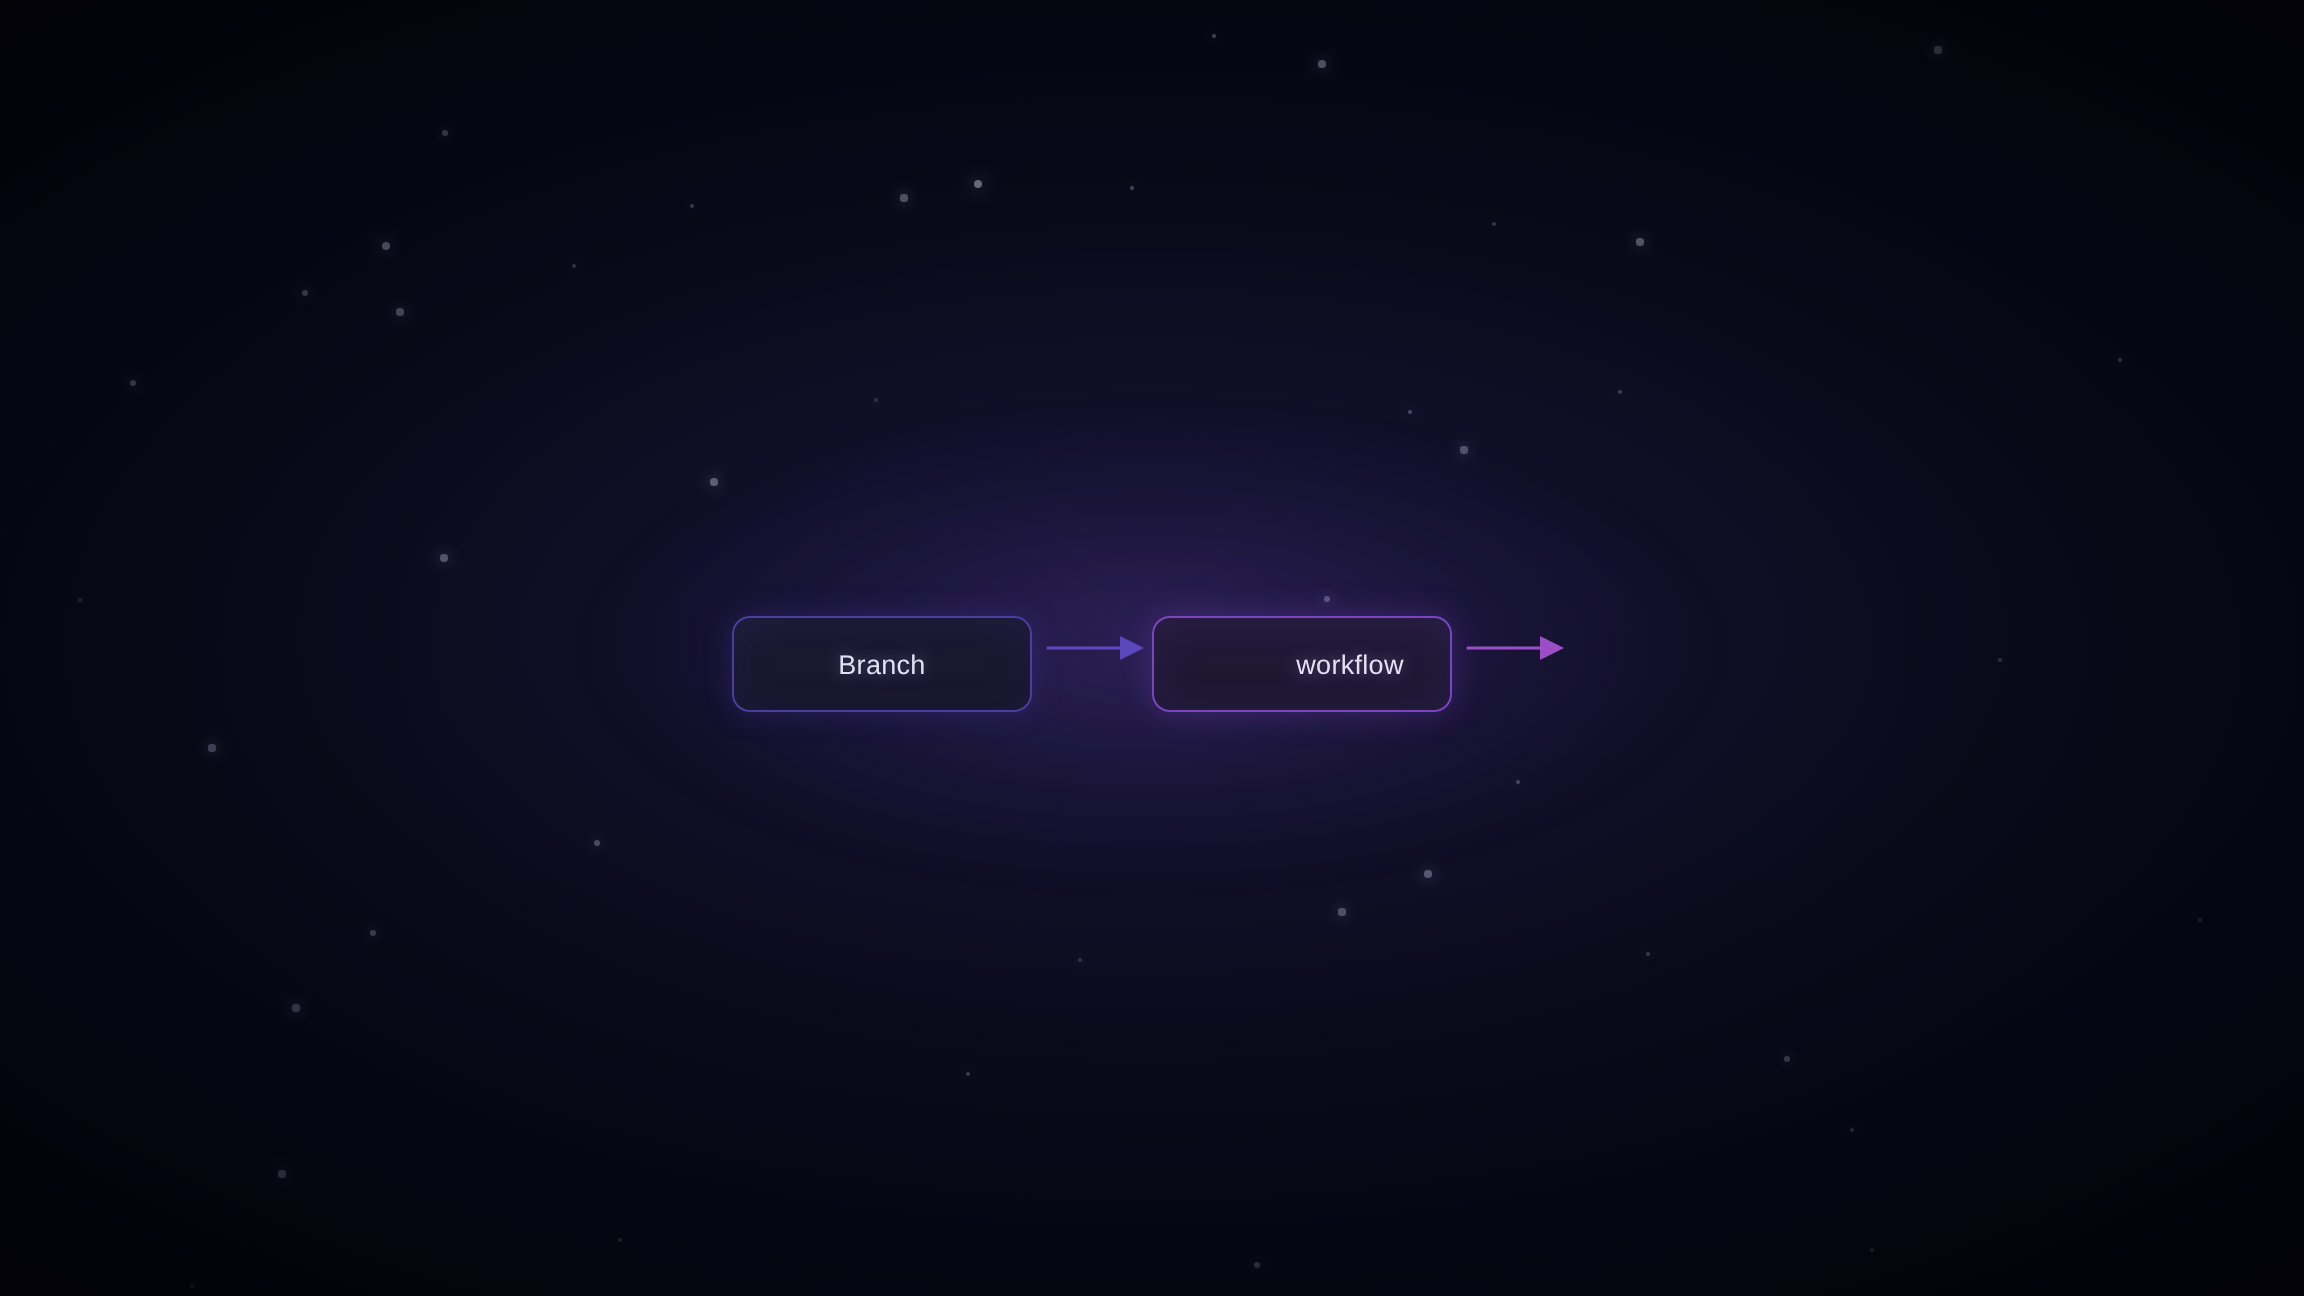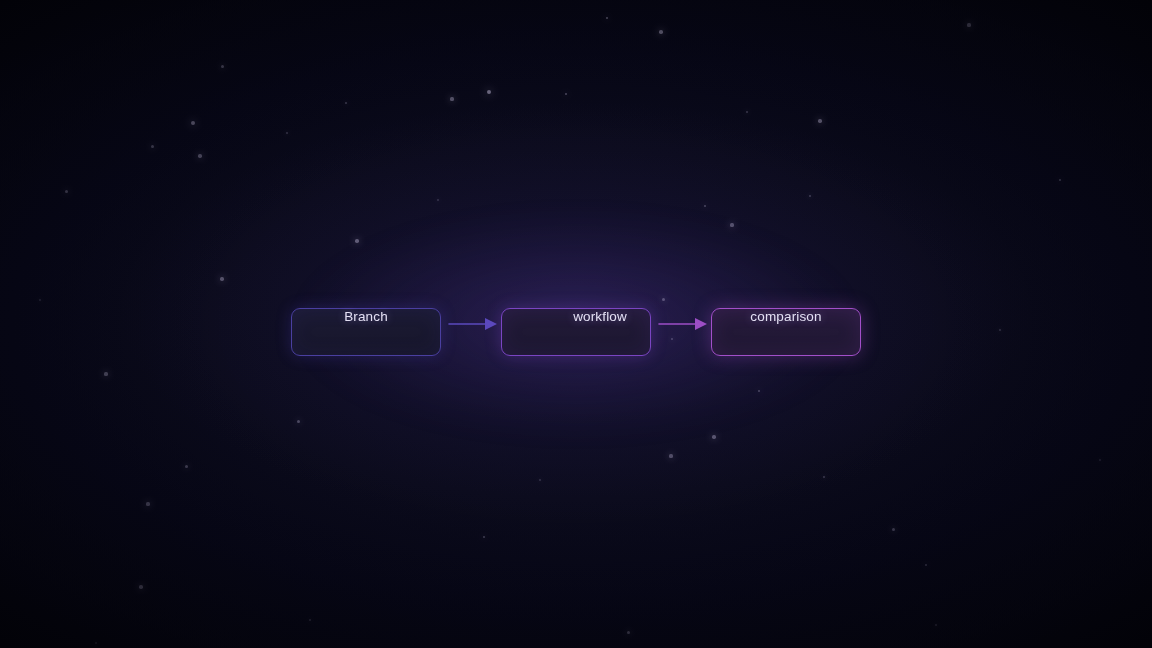--- a/index.html
+++ b/index.html
@@ -74,21 +74,21 @@
   }
 
   .node {
     position: relative;
     width: 150px;
     height: 48px;
     border-radius: 9px;
     border: 1px solid #4b3f96;
     background: linear-gradient(180deg, #1d1b35 0%, #19172e 100%);
     display: flex;
-    align-items: flex-start;
+    align-items: center;
     justify-content: center;
     box-shadow: 0 0 14px rgba(84, 62, 170, 0.30), inset 0 0 18px rgba(70, 52, 140, 0.16);
     margin-top: 16px;
   }
 
   .node-label {
     font-size: 13.5px;
     color: #e4e0f4;
     letter-spacing: 0.15px;
     text-shadow: 0 0 9px rgba(190, 170, 255, 0.45);
@@ -194,18 +194,15 @@
       <span class="node-label">workflow</span>
     </div>
 
     <div class="connector">
       <svg width="60" height="48" viewBox="0 0 60 48" aria-hidden="true">
         <line x1="8" y1="24" x2="44" y2="24" stroke="#9c4ec6" stroke-width="1.6" stroke-linecap="round"></line>
         <polygon points="44,18 56,24 44,30" fill="#9c4ec6"></polygon>
       </svg>
     </div>
 
-    <div class="node accent-magenta">
-      <span class="node-label">comparison</span>
-    </div>
 
   </div>
 </div>
 
 </body></html>

